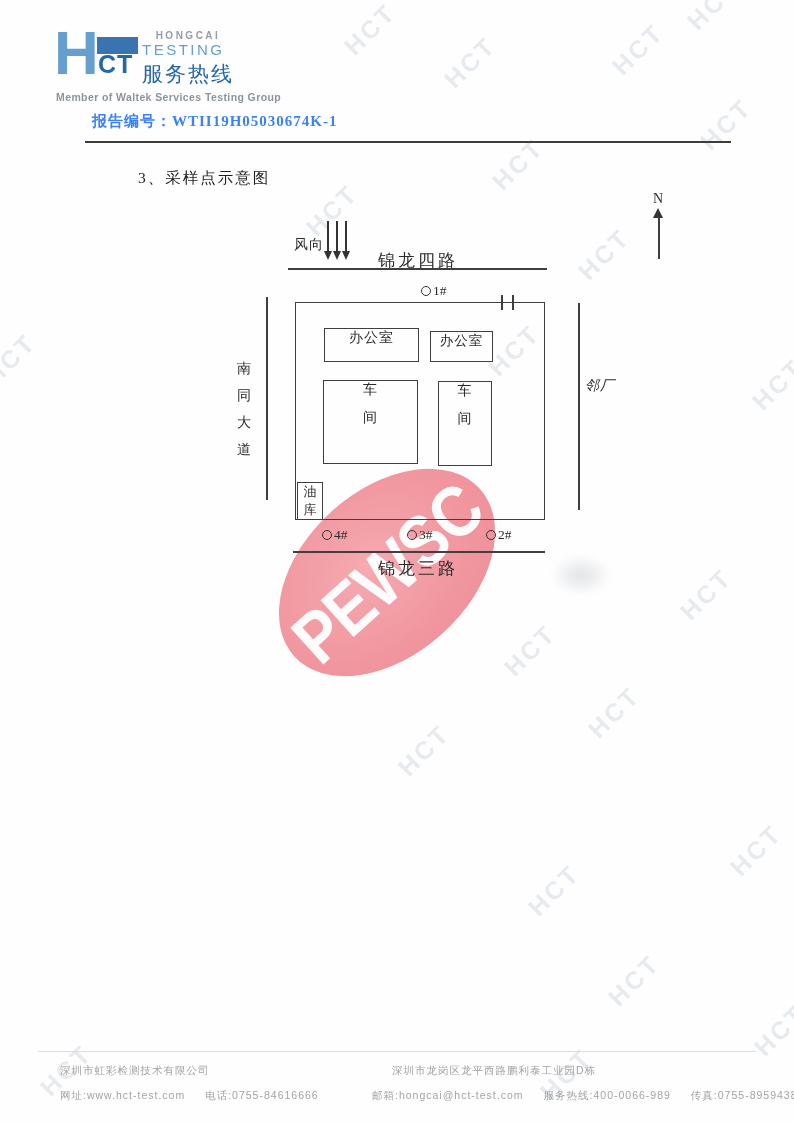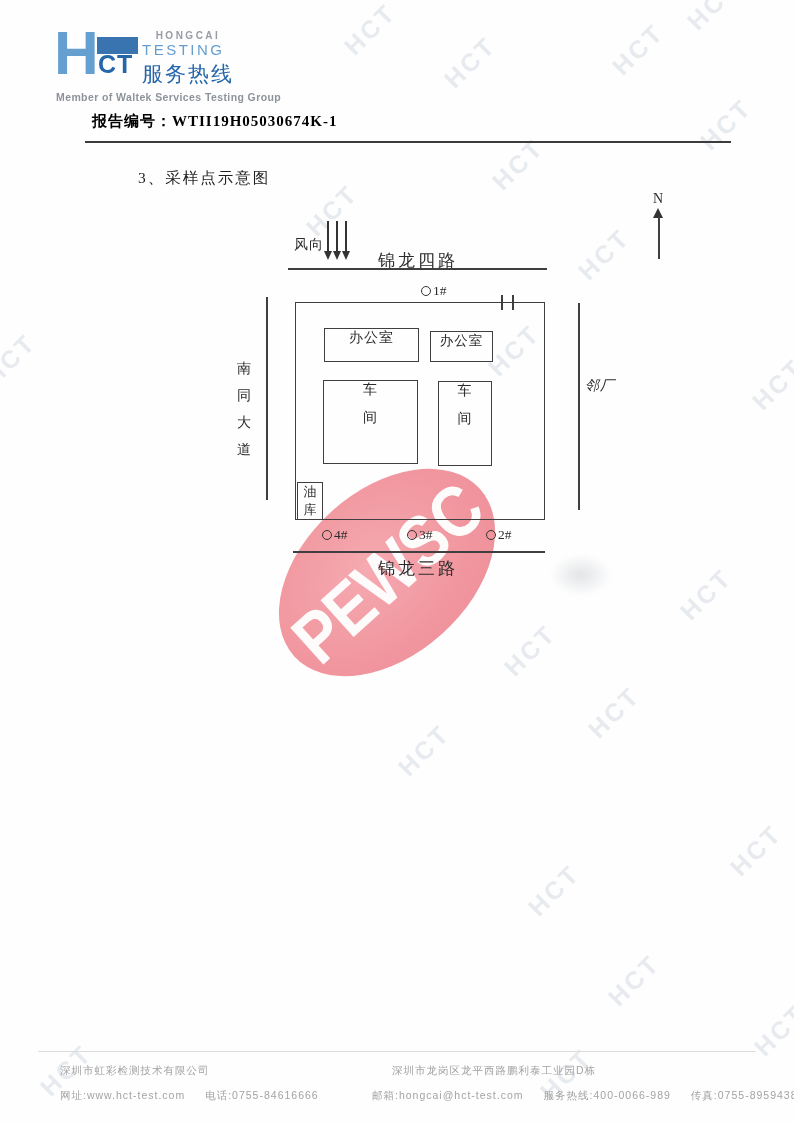--- a/index.html
+++ b/index.html
@@ -42,21 +42,21 @@
     font-family:"Liberation Sans","DejaVu Sans",sans-serif; }
   .logo-en .en1 { font-size:10px; letter-spacing:2.5px; color:#979da5; font-weight:600;text-align:center; }
   .logo-en .en2 { font-size:15px; letter-spacing:2.5px; color:var(--brand-light-blue,#62a0d2); font-weight:400; margin-top:0; }
   .logo-en .cn  { font-size:21px; letter-spacing:2px; color:var(--brand-blue,#2566a9); margin-top:2px; font-family:"Liberation Serif","DejaVu Serif",serif; }
   .logo-member {
     position:absolute; left:56px; top:91px; z-index:3;
     font-family:"Liberation Sans","DejaVu Sans",sans-serif;
     font-size:10.5px; font-weight:bold; color:#8d939b; letter-spacing:0.4px;
   }
   .report-line { position:absolute; left:92px; top:112px; z-index:3;
-    font-size:15px; font-weight:bold; color:#000000; letter-spacing:1px; }
+    font-size:15px; font-weight:bold; color:#3b82f6; letter-spacing:1px; }
   .report-rule { position:absolute; left:85px; top:141px; width:646px; height:2px; background:#3c3c3c; z-index:3; }
   .section-title { position:absolute; left:138px; top:168px; z-index:3;
     font-size:15.5px; color:#1f1f1f; letter-spacing:2px; }
   
   .dg { position:absolute; z-index:3; color:#2b2b2b; }
   .hline { background:#3f3f3f; height:1.5px; }
   .vline { background:#3f3f3f; width:1.5px; }
   .box { border:1.4px solid #3f3f3f; background:transparent;
     display:flex; align-items:flex-start; justify-content:center; text-align:center; }
   .lbl { font-size:14px; letter-spacing:1px; }

